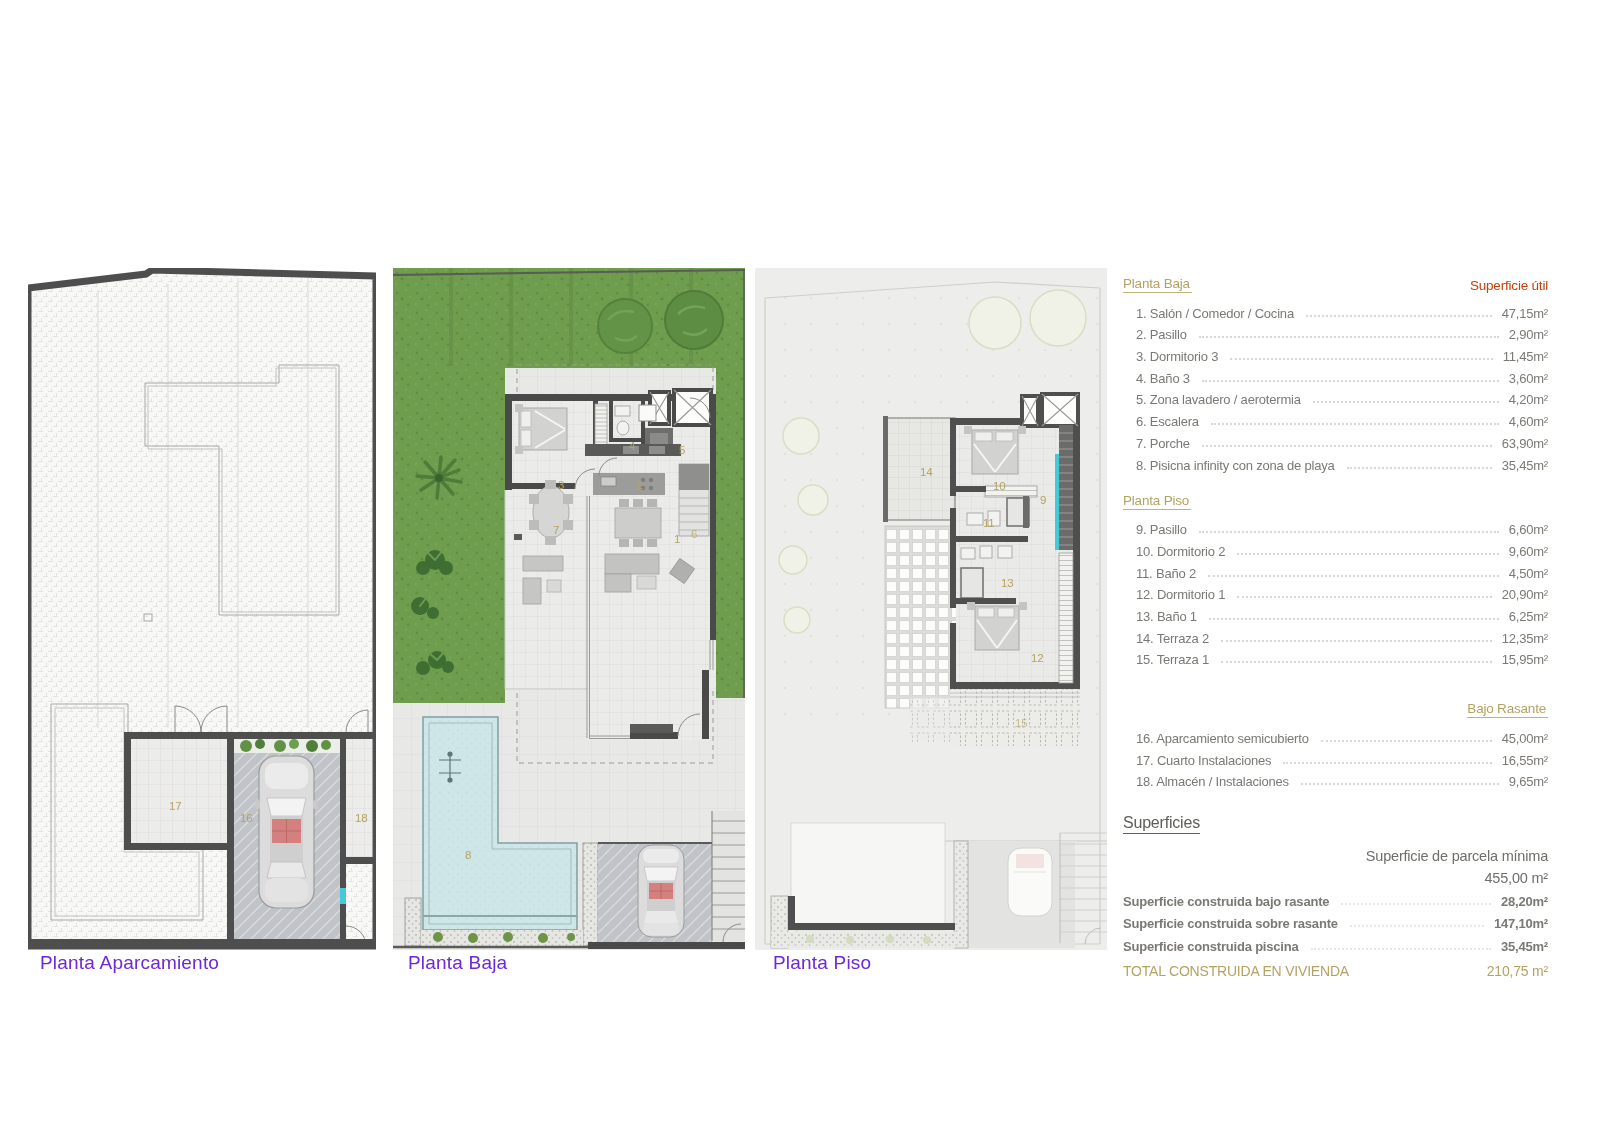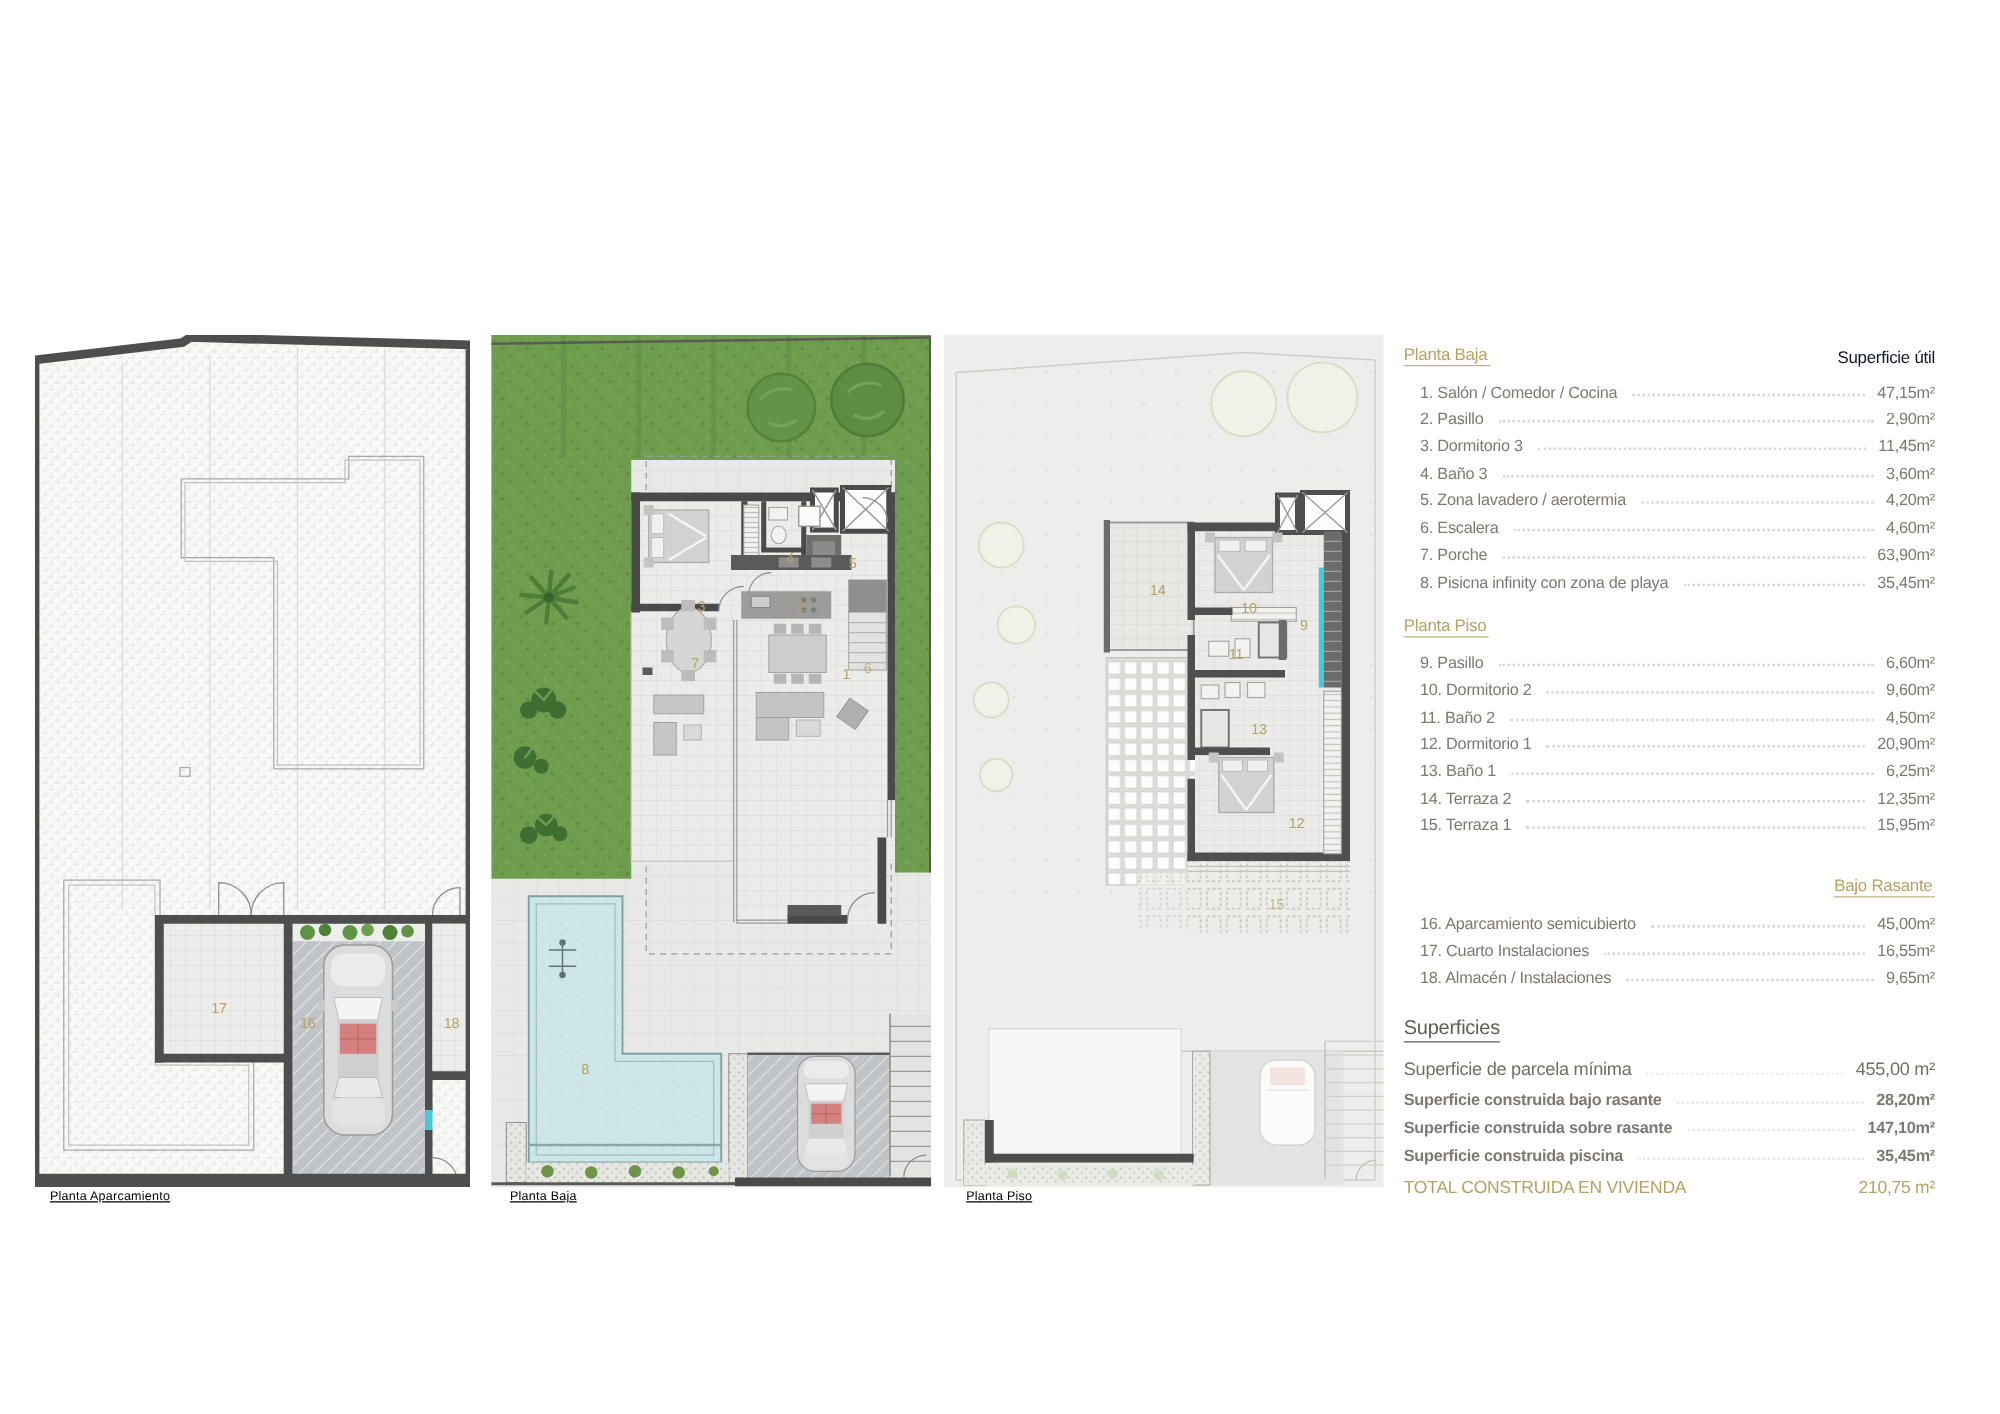--- a/index.html
+++ b/index.html
@@ -5,35 +5,35 @@
   html,body{margin:0;padding:0;background:#ffffff;}
   .page{position:relative;width:1600px;height:1131px;background:#ffffff;overflow:hidden;
         font-family:"Liberation Sans",sans-serif;letter-spacing:-0.2px;}
   svg text{font-family:"Liberation Sans",sans-serif;}
 
   .plan{position:absolute;top:268px;}
   #plan1{left:28px;}
   #plan2{left:393px;}
   #plan3{left:755px;}
 
-  .plan-title{position:absolute;top:952px;color:#000000;font-size:10px;letter-spacing:0.2px;text-decoration:underline;}
+  .plan-title{position:absolute;top:952px;color:#6d28d9;font-size:19px;letter-spacing:0.2px;}
   #t1{left:40px;} #t2{left:408px;} #t3{left:773px;}
 
   
   .legend{position:absolute;left:1123px;top:276px;width:425px;color:#7b7974;}
   .sec-headrow{display:flex;justify-content:space-between;align-items:flex-end;margin-bottom:6px;}
   .sec-title{color:#b5a262;font-size:13.5px;border-bottom:1px solid #c3b27a;padding:0 2px 1px 0;display:inline-block;}
-  .col-head{color:#0f172a;font-size:13.5px;}
+  .col-head{color:#c2410c;font-size:13.5px;}
   .lrow{display:flex;align-items:flex-end;height:21.7px;font-size:13px;}
   .llabel{padding-left:13px;white-space:nowrap;}
   .leader{flex:1;border-bottom:2px dotted #d8d8d4;margin:0 10px 4px 12px;}
   .lval{white-space:nowrap;margin-top:32px;}
   .sec2{margin-top:20px;} .sec3{margin-top:34px;justify-content:flex-end;}
   .sum-title{margin-top:25px;color:#5f5d58;font-size:16px;display:inline-block;border-bottom:1px solid #5f5d58;padding-bottom:1px;}
-  .parcela{display:flex;align-items:flex-end;margin-top:14px;font-size:14.5px;color:#706e69;}
+  .parcela{display:flex;align-items:flex-end;margin-top:14px;font-size:14.5px;color:#706e69;flex-direction:column;}
   .parcela .leader{border-bottom-color:#ececе8;border-bottom:2px dotted #eeeeea;}
   .sumrows{font-weight:bold;}
   .sumrow{display:flex;align-items:flex-end;height:22.5px;font-size:13px;color:#7b7974;}
   .sumrow .leader{border-bottom:2px dotted #e7e7e3;}
   .total{display:flex;justify-content:space-between;margin-top:9px;color:#b5a262;font-size:14px;}
 </style>
 </head>
 <body>
 
 <div class="page">

